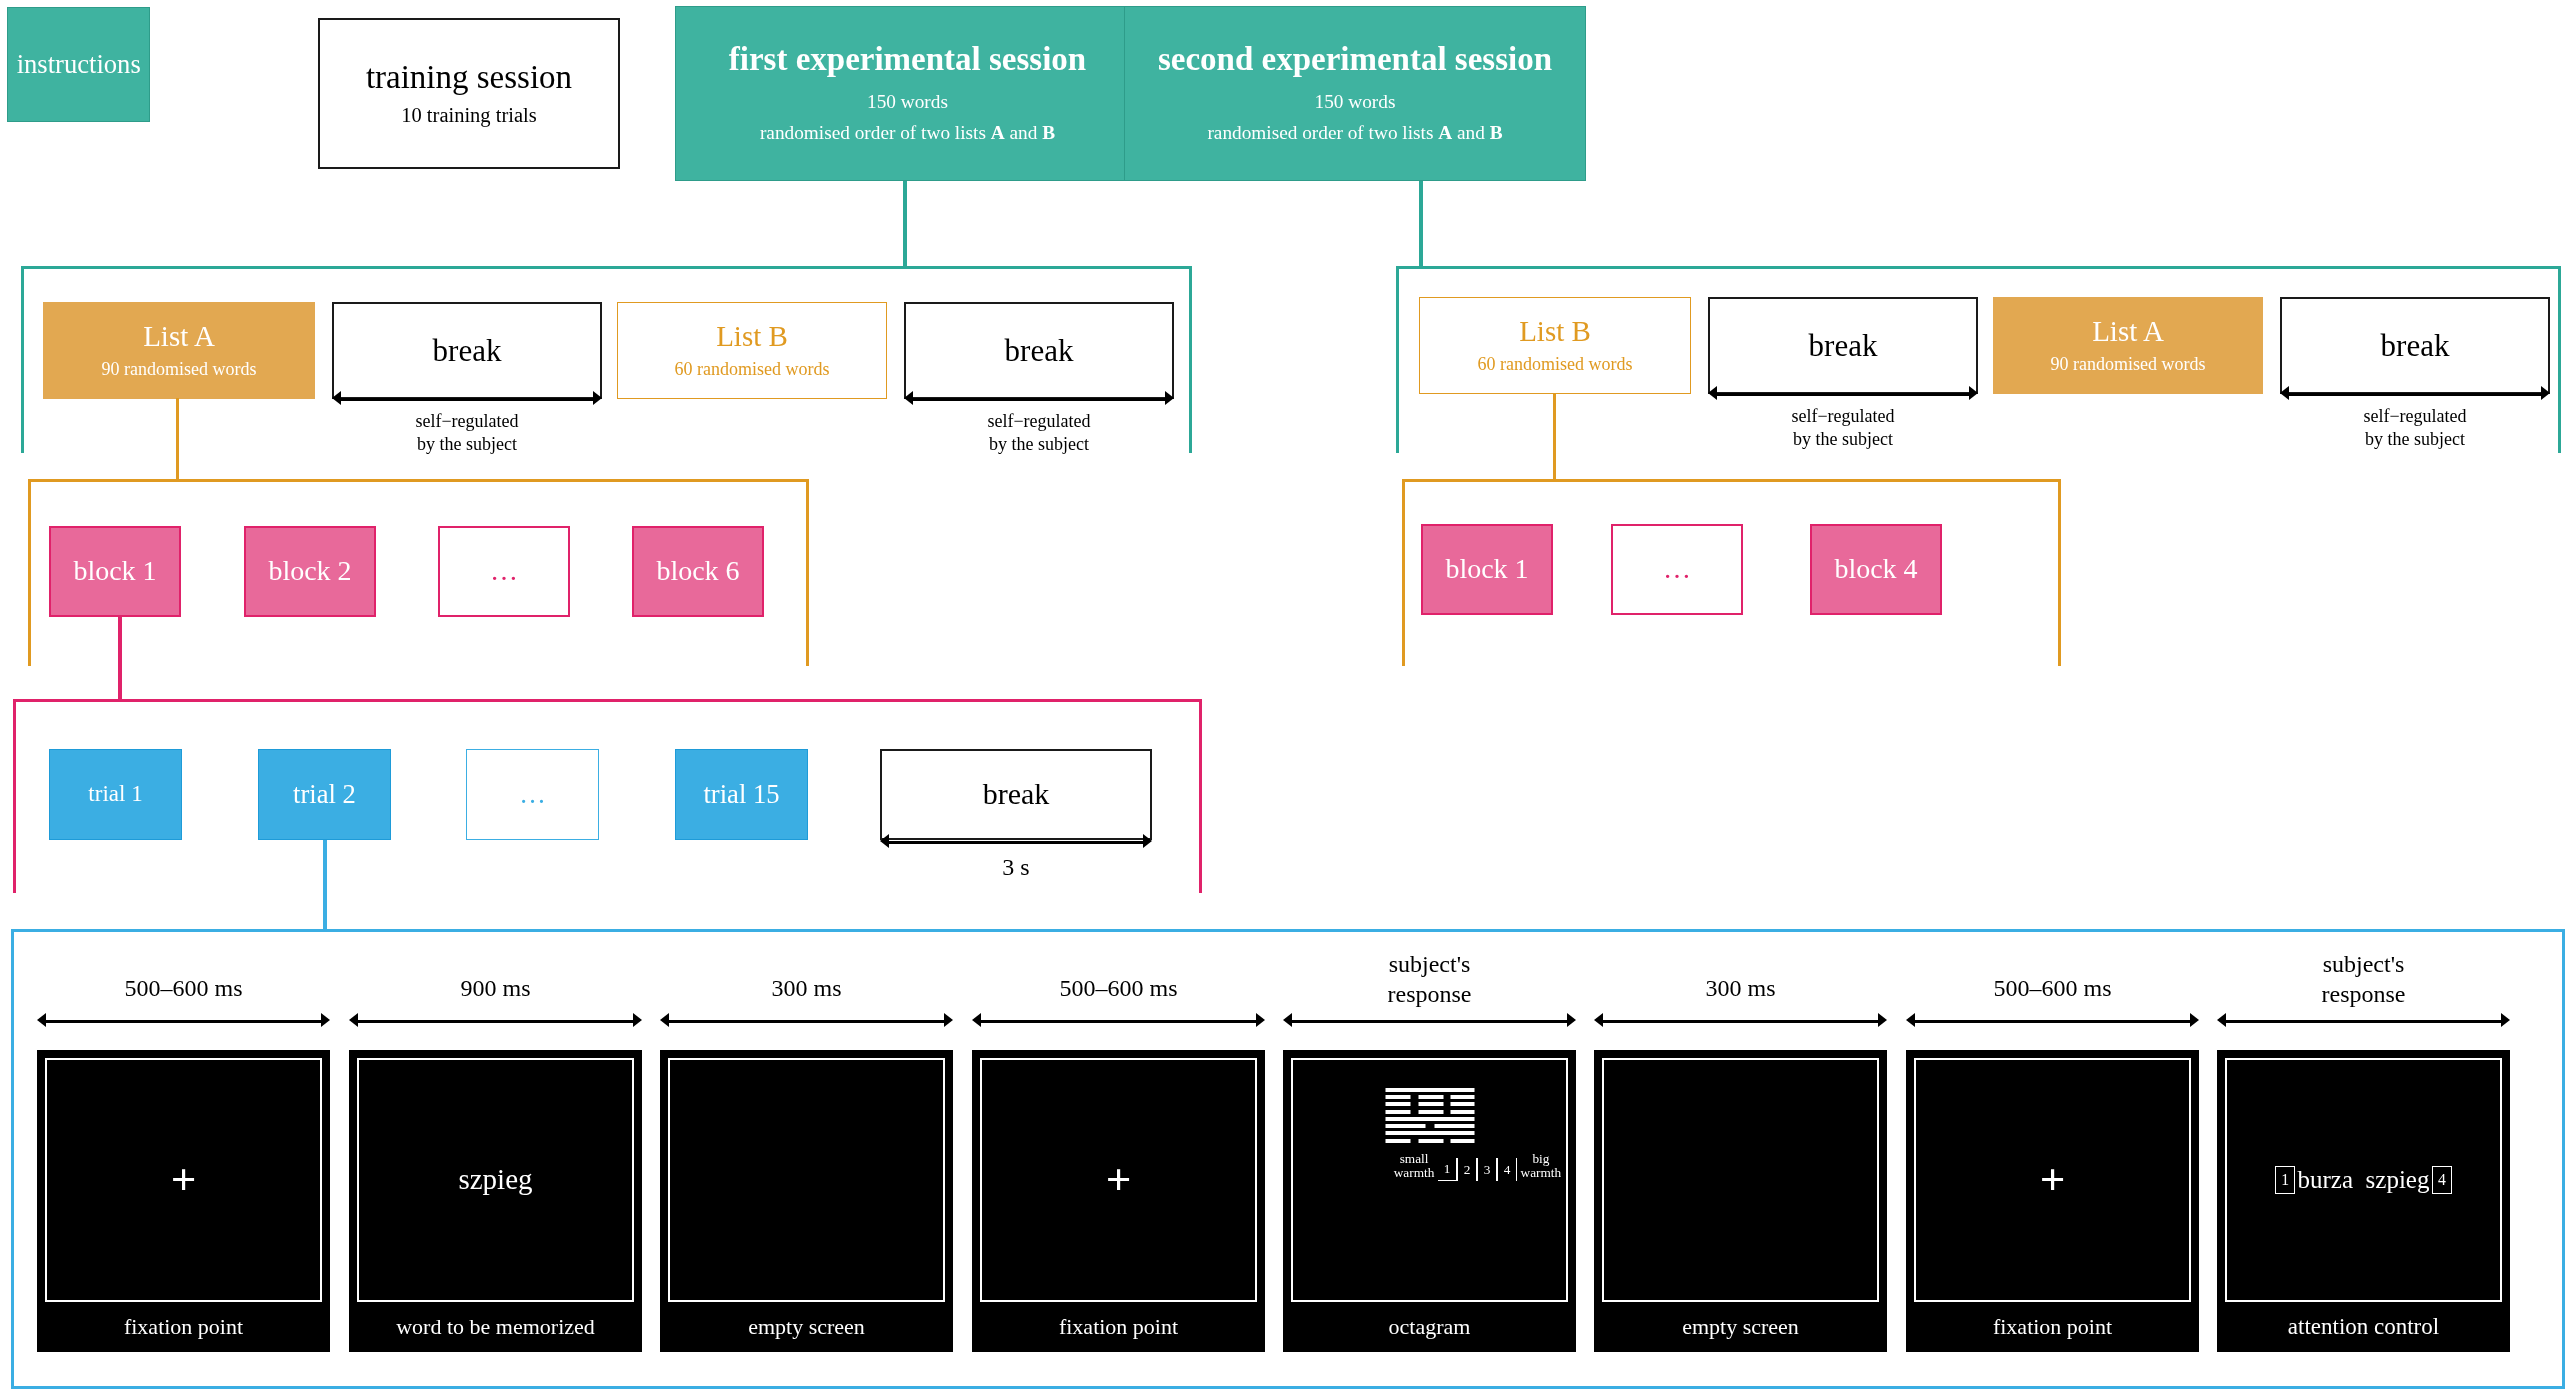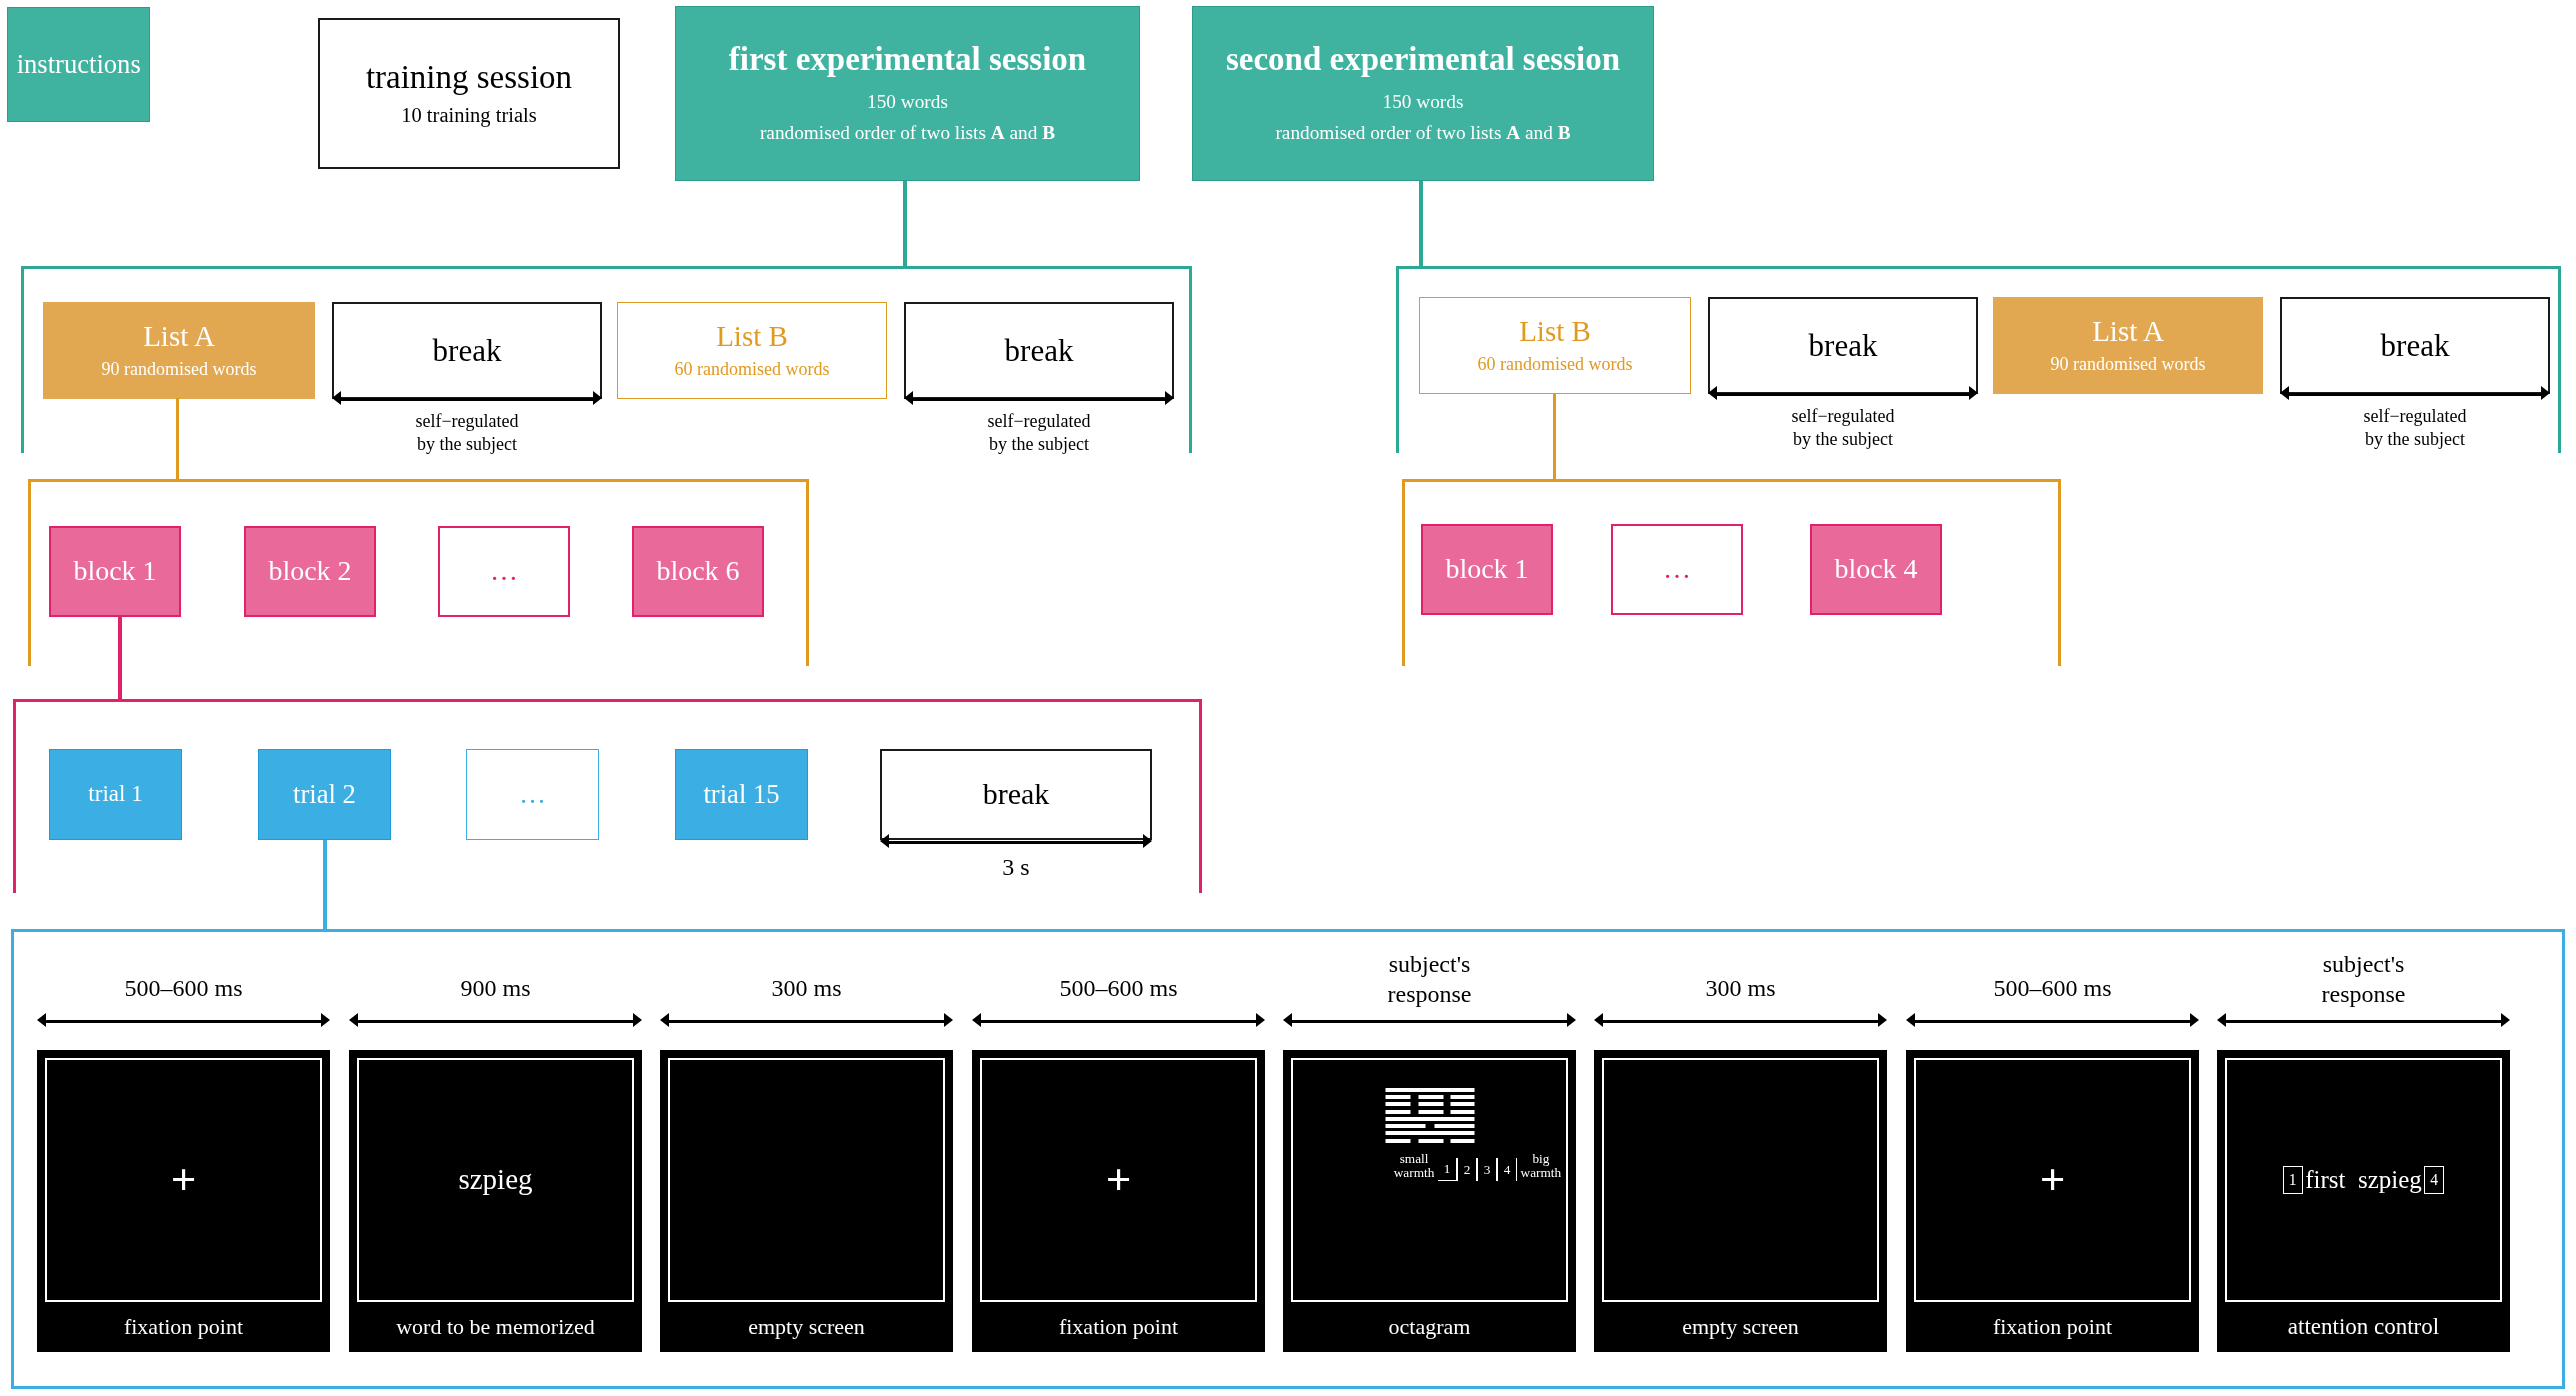--- a/index.html
+++ b/index.html
@@ -88,21 +88,21 @@
 </div>
 
 <div class="abs box teal-fill" style="left:675px;top:6px;width:465px;height:175px;">
   <div class="t1" style="font-size:33px;font-weight:bold;">first experimental session</div>
   <div class="t2" style="font-size:19.3px;margin-top:13.3px;">150 words</div>
   <div class="t2" style="font-size:19.3px;margin-top:8.4px;">
     <span>randomised order of two lists </span><b>A</b><span> and </span><b>B</b>
   </div>
 </div>
 
-<div class="abs box teal-fill" style="left:1192px;top:6px;width:462px;height:175px;">
+<div class="abs box teal-fill" style="left:1124px;top:6px;width:462px;height:175px;">
   <div class="t1" style="font-size:33px;font-weight:bold;">second experimental session</div>
   <div class="t2" style="font-size:19.3px;margin-top:13.3px;">150 words</div>
   <div class="t2" style="font-size:19.3px;margin-top:8.4px;">
     <span>randomised order of two lists </span><b>A</b><span> and </span><b>B</b>
   </div>
 </div>
 
 <div class="conn conn-teal" style="left:903px;top:181px;width:3.6px;height:86px;"></div>
 <div class="conn conn-teal" style="left:1419px;top:181px;width:3.6px;height:86px;"></div>
 
@@ -360,21 +360,21 @@
     </div>
     <div class="darrow" style="left: 2217px; top: 1013px; width: 293px;">
       <div class="hL"></div>
       <div class="shaft"></div>
       <div class="hR"></div>
     </div>
     <div class="abs screen" style="left: 2217px; top: 1050px; width: 293px; height: 302px;">
       <div class="inner" style="width: 277px; height: 244px; margin-top: 7.8px;">
         <div class="ac" style="font-size: 25px;">
           <span class="bx" style="width: 18px; height: 26.6px; font-size: 15.7px; margin-right: 2.4px;">1</span>
-          <span>first</span>
+          <span>burza</span>
           <span>&nbsp;&nbsp;</span>
           <span>szpieg</span>
           <span class="bx" style="width: 18px; height: 26.6px; font-size: 15.7px; margin-left: 2.4px;">4</span>
         </div>
       </div>
       <div class="cap" style="font-size: 23px; margin-top: 12px;">attention control</div>
     </div>
   </div>
 
 

